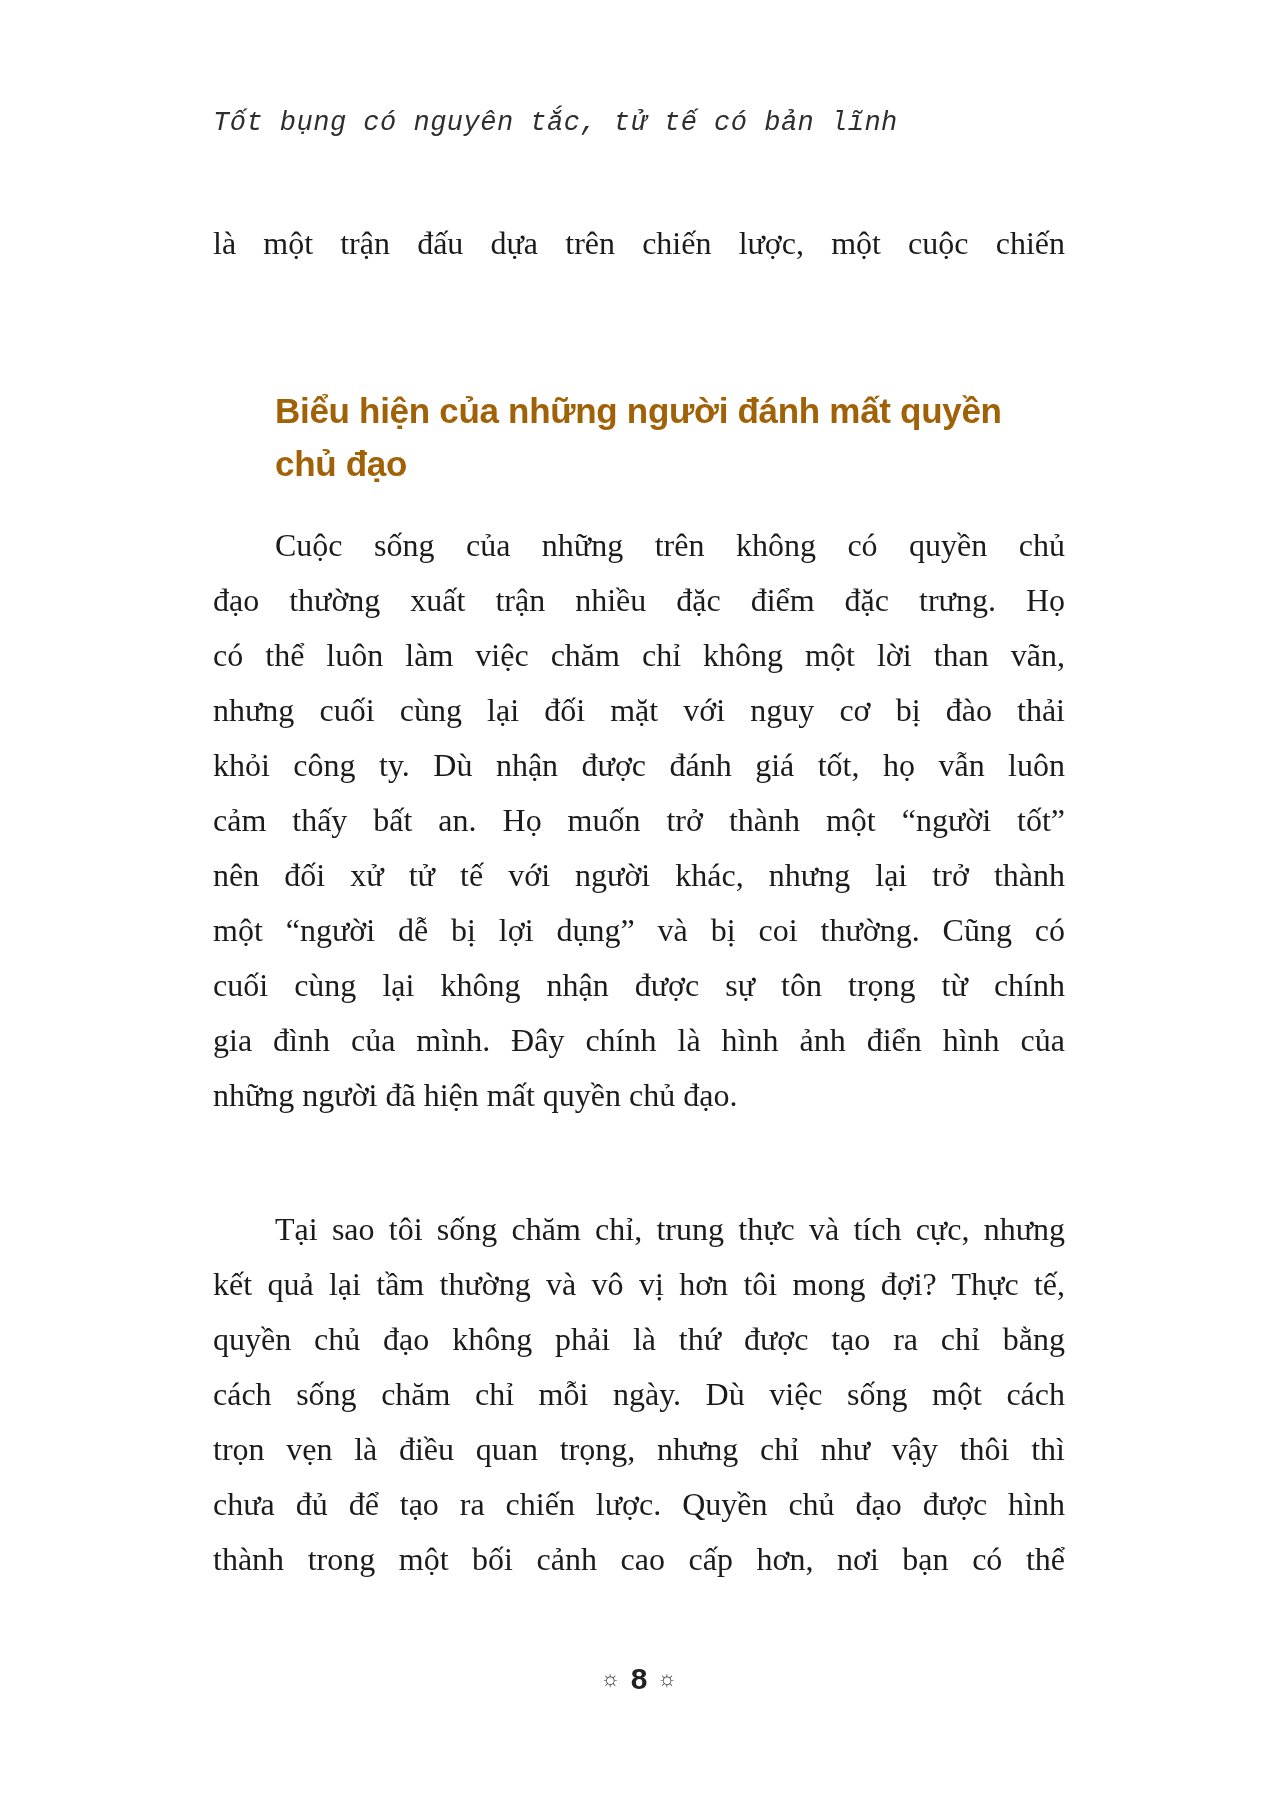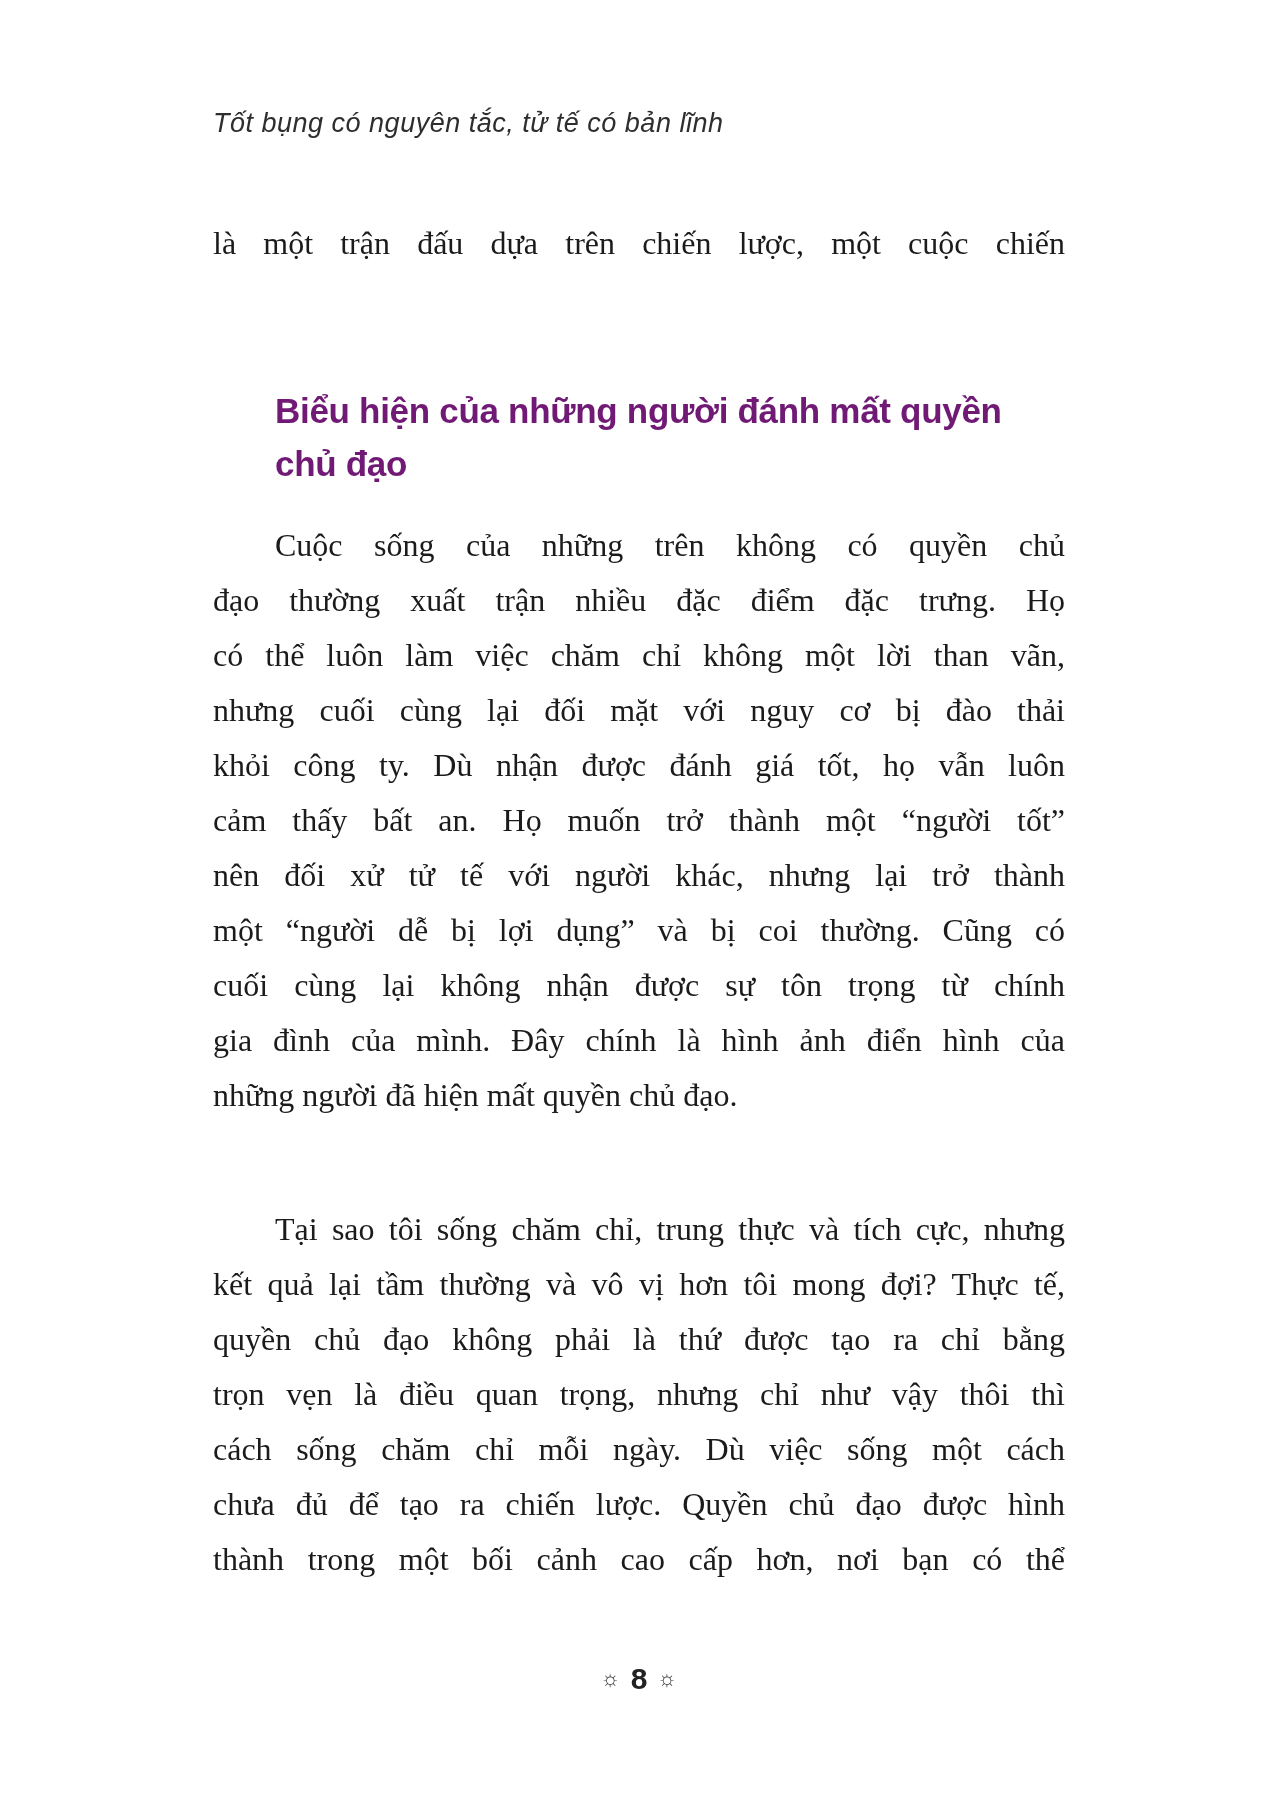--- a/index.html
+++ b/index.html
@@ -7,21 +7,21 @@
     position:relative;
     width:1275px;height:1803px;
     background:#ffffff;
     margin:0 auto;
     overflow:hidden;
     font-family:"Liberation Serif", serif;
     color:#1b1b1b;
   }
   .running-header{
     position:absolute;left:213px;top:108px;width:852px;
-    font-family:Liberation Sans, sans-serif;
+    font-family:Liberation Mono, monospace;
     font-style:italic;
     font-size:27px;
     letter-spacing:0.5px;
     color:#2e2e2e;
   }
   .para{
     position:absolute;left:213px;width:852px;
     font-size:32px;
     line-height:55px;
   }
@@ -37,21 +37,21 @@
   }
   .line.indent{padding-left:62px;}
   .para1{top:216px;}
   .section-heading{
     position:absolute;left:275px;top:384px;width:790px;
     font-family:"Liberation Sans", sans-serif;
     font-weight:700;
     font-size:35px;
     line-height:53px;
     letter-spacing:-0.3px;
-    color:#701a75;
+    color:#a16207;
   }
   .para2{top:518px;}
   .para3{top:1202px;}
   .italic{}
   .footer{
     position:absolute;left:213px;top:1662px;width:852px;
     text-align:center;
     font-size:30px;
     color:#222222;
   }
@@ -94,21 +94,21 @@
     <div class="line">một “người dễ bị lợi dụng” và bị coi thường. Cũng có</div>
     <div class="line">cuối cùng lại không nhận được sự tôn trọng từ chính</div>
     <div class="line">gia đình của mình. Đây chính là hình ảnh điển hình của</div>
     <div class="line last">những người đã hiện mất quyền chủ đạo.</div>
   </div>
 
   <div class="para para3">
     <div class="line indent italic">Tại sao tôi sống chăm chỉ, trung thực và tích cực, nhưng</div>
     <div class="line"><span class="italic">kết quả lại tầm thường và vô vị hơn tôi mong đợi? </span><span>Thực tế,</span></div>
     <div class="line">quyền chủ đạo không phải là thứ được tạo ra chỉ bằng</div>
+    <div class="line">cách sống chăm chỉ mỗi ngày. Dù việc sống một cách</div>
     <div class="line">trọn vẹn là điều quan trọng, nhưng chỉ như vậy thôi thì</div>
-    <div class="line">cách sống chăm chỉ mỗi ngày. Dù việc sống một cách</div>
     <div class="line">chưa đủ để tạo ra chiến lược. Quyền chủ đạo được hình</div>
     <div class="line">thành trong một bối cảnh cao cấp hơn, nơi bạn có thể</div>
   </div>
 
   <div class="footer"><span class="ornament">☼</span><span class="page-num">8</span><span class="ornament">☼</span></div>
 
 </div>
 
 </body></html>

